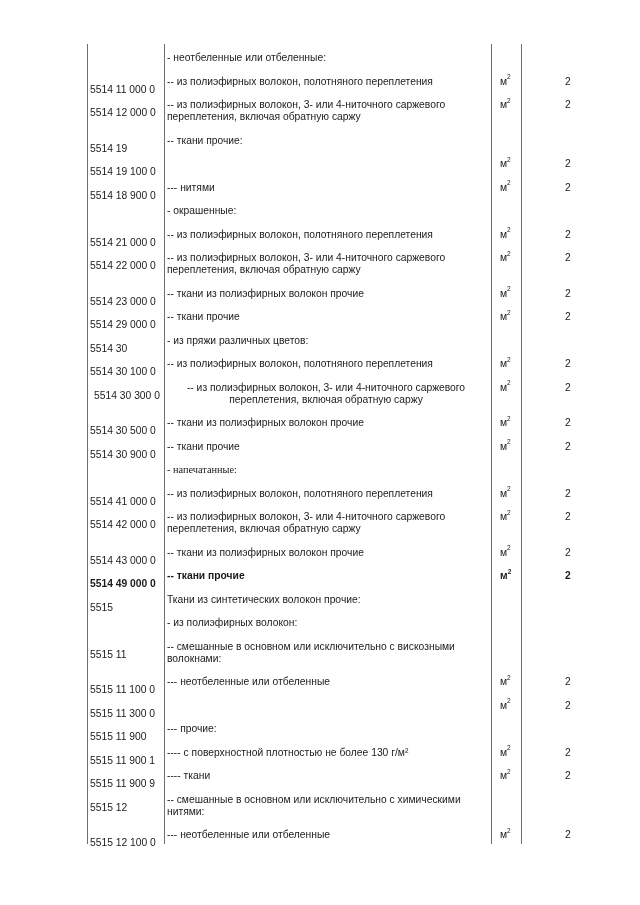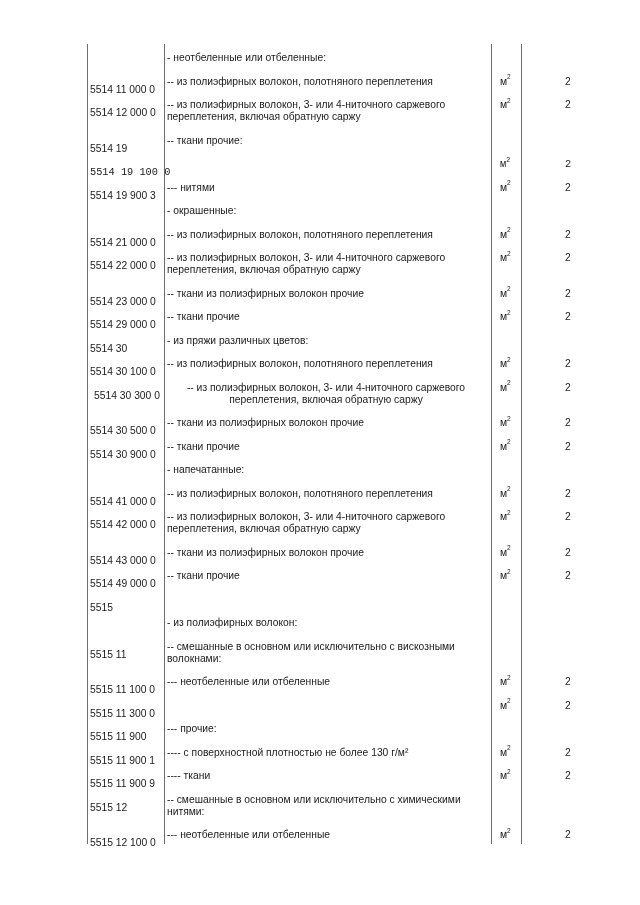--- a/index.html
+++ b/index.html
@@ -42,27 +42,27 @@
     <div class="desc cell">-- из полиэфирных волокон, 3- или 4-ниточного саржевого переплетения, включая обратную саржу</div>
     <div class="unit cell"><span class="u-base">м</span><sup class="u-sup">2</sup></div>
     <div class="qty cell">2</div>
   </div>
     <div class="row" style="height: 23.5px; padding-left: 15px;">
     <div class="code cell">5514 19</div>
     <div class="desc cell">-- ткани прочие:</div>
     <div class="unit cell"><span class="u-base"></span><sup class="u-sup"></sup></div>
     <div class="qty cell"></div>
   </div>
-    <div class="row" style="height: 23.5px; font-family: Liberation Mono, monospace;">
+    <div class="row" style="height: 23.5px;">
     <div class="code cell">5514 19 100 0</div>
     <div class="unit cell"><span class="u-base">м</span><sup class="u-sup">2</sup></div>
     <div class="qty cell">2</div>
   </div>
     <div class="row" style="height: 23.5px;">
-    <div class="code cell">5514 19 900 3</div>
+    <div class="code cell">5514 18 900 0</div>
     <div class="desc cell">--- нитями</div>
     <div class="unit cell"><span class="u-base">м</span><sup class="u-sup">2</sup></div>
     <div class="qty cell">2</div>
   </div>
     <div class="row" style="height: 23.5px;">
     <div class="code cell"></div>
     <div class="desc cell">- окрашенные:</div>
     <div class="unit cell"><span class="u-base"></span><sup class="u-sup"></sup></div>
     <div class="qty cell"></div>
   </div>
@@ -113,21 +113,21 @@
     <div class="desc cell">-- ткани из полиэфирных волокон прочие</div>
     <div class="unit cell"><span class="u-base">м</span><sup class="u-sup">2</sup></div>
     <div class="qty cell">2</div>
   </div>
     <div class="row" style="height: 23.5px;">
     <div class="code cell">5514 30 900 0</div>
     <div class="desc cell">-- ткани прочие</div>
     <div class="unit cell"><span class="u-base">м</span><sup class="u-sup">2</sup></div>
     <div class="qty cell">2</div>
   </div>
-    <div class="row" style="height: 23.5px;">
+    <div class="row" style="height: 23.5px; font-family: Liberation Serif, serif;">
     <div class="code cell"></div>
     <div class="desc cell">- напечатанные:</div>
     <div class="unit cell"><span class="u-base"></span><sup class="u-sup"></sup></div>
     <div class="qty cell"></div>
   </div>
     <div class="row" style="height: 23.5px;">
     <div class="code cell">5514 41 000 0</div>
     <div class="desc cell">-- из полиэфирных волокон, полотняного переплетения</div>
     <div class="unit cell"><span class="u-base">м</span><sup class="u-sup">2</sup></div>
     <div class="qty cell">2</div>
@@ -137,28 +137,29 @@
     <div class="desc cell">-- из полиэфирных волокон, 3- или 4-ниточного саржевого переплетения, включая обратную саржу</div>
     <div class="unit cell"><span class="u-base">м</span><sup class="u-sup">2</sup></div>
     <div class="qty cell">2</div>
   </div>
     <div class="row" style="height: 23.5px;">
     <div class="code cell">5514 43 000 0</div>
     <div class="desc cell">-- ткани из полиэфирных волокон прочие</div>
     <div class="unit cell"><span class="u-base">м</span><sup class="u-sup">2</sup></div>
     <div class="qty cell">2</div>
   </div>
-    <div class="row" style="height: 23.5px;">
+    <div class="row" style="height: 23.5px; font-weight: bold;">
     <div class="code cell">5514 49 000 0</div>
     <div class="desc cell">-- ткани прочие</div>
     <div class="unit cell"><span class="u-base">м</span><sup class="u-sup">2</sup></div>
     <div class="qty cell">2</div>
   </div>
     <div class="row" style="height: 23.5px;">
     <div class="code cell">5515</div>
+    <div class="desc cell">Ткани из синтетических волокон прочие:</div>
     <div class="unit cell"><span class="u-base"></span><sup class="u-sup"></sup></div>
     <div class="qty cell"></div>
   </div>
     <div class="row" style="height: 23.5px;">
     <div class="code cell"></div>
     <div class="desc cell">- из полиэфирных волокон:</div>
     <div class="unit cell"><span class="u-base"></span><sup class="u-sup"></sup></div>
     <div class="qty cell"></div>
   </div>
     <div class="row" style="height: 35.5px;">

